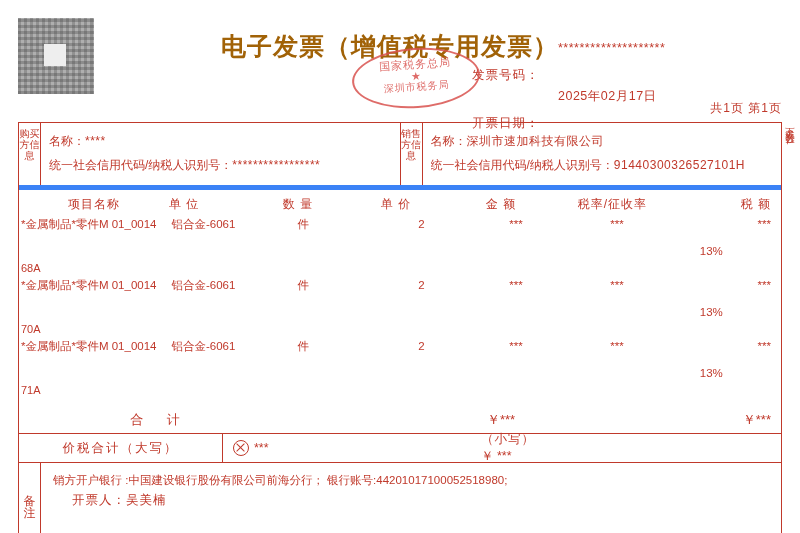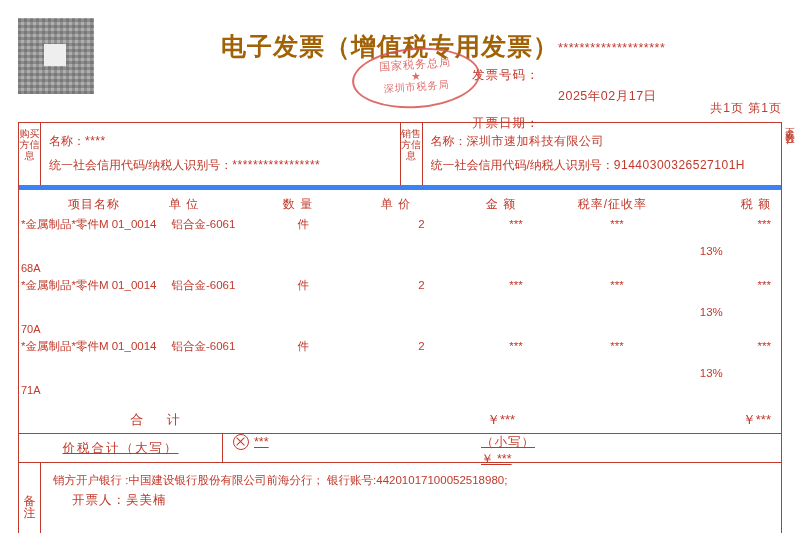--- a/index.html
+++ b/index.html
@@ -207,24 +207,23 @@
     padding-left: 12px;
   }
   .total-row .spacer { flex: 1; }
   .total-row .t-amount { width: 100px; text-align: center; }
   .total-row .t-rate { width: 96px; }
   .total-row .t-tax { width: 124px; text-align: right; padding-right: 10px; }
   
   .big {
     display: flex;
     height: 28px;
-    align-items: flex-start;
+    align-items: center;
     border-bottom: 1px solid #c0392b;
     font-size: 12.5px;
-    text-decoration: underline;
   }
   .big .lab {
     width: 204px;
     text-align: center;
     letter-spacing: 2px;
     border-right: 1px solid #c0392b;
     height: 100%;
     line-height: 28px;
     box-sizing: border-box;
   }

